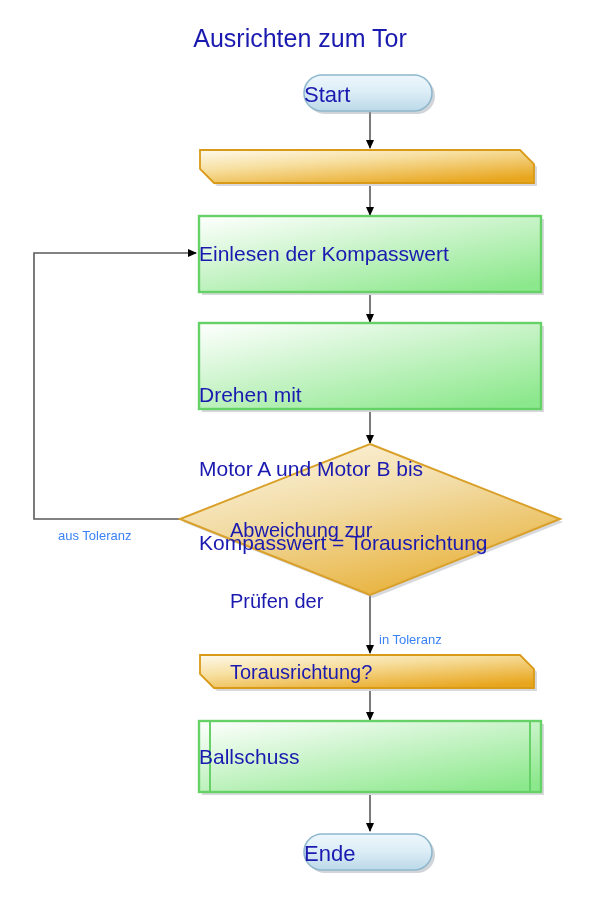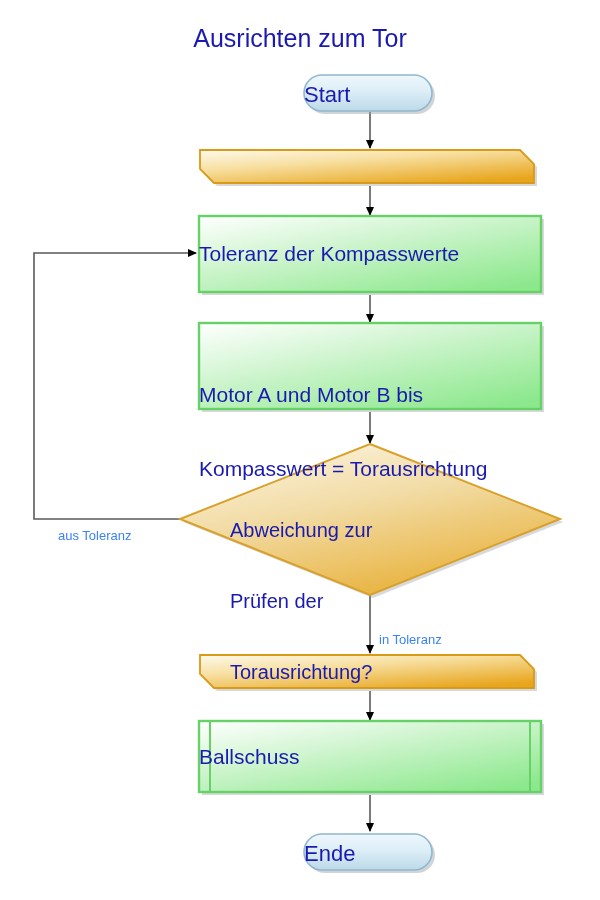--- a/index.html
+++ b/index.html
@@ -150,23 +150,24 @@
     </g>
 
     <g>
       <rect x="307" y="837" width="128" height="36" rx="18" ry="18" fill="#9aa0a8" opacity="0.45"></rect>
       <rect x="304" y="834" width="128" height="36" rx="18" ry="18" fill="url(#gradTerminal)" stroke="#8fb8cc" stroke-width="1.6"></rect>
     </g>
   </svg>
 
   <div class="node-text terminal-text" style="left:304px; top:82px; width:128px;">Start</div>
 
-  <div class="node-text process-text" style="left:199px; top:242px; width:342px;">Toleranz der Kompasswerte</div>
+  <div class="node-text process-text" style="left:199px; top:242px; width:342px;">Einlesen der Kompasswert</div>
 
   <div class="node-text process-text" style="left:199px; top:333px; width:342px;">
+    <div>Drehen mit</div>
     <div>Motor A und Motor B bis</div>
     <div>Kompasswert = Torausrichtung</div>
   </div>
 
   <div class="node-text decision-text" style="left:230px; top:472px; width:280px;">
     <div>Abweichung zur</div>
     <div>Prüfen der</div>
     <div>Torausrichtung?</div>
   </div>
 

